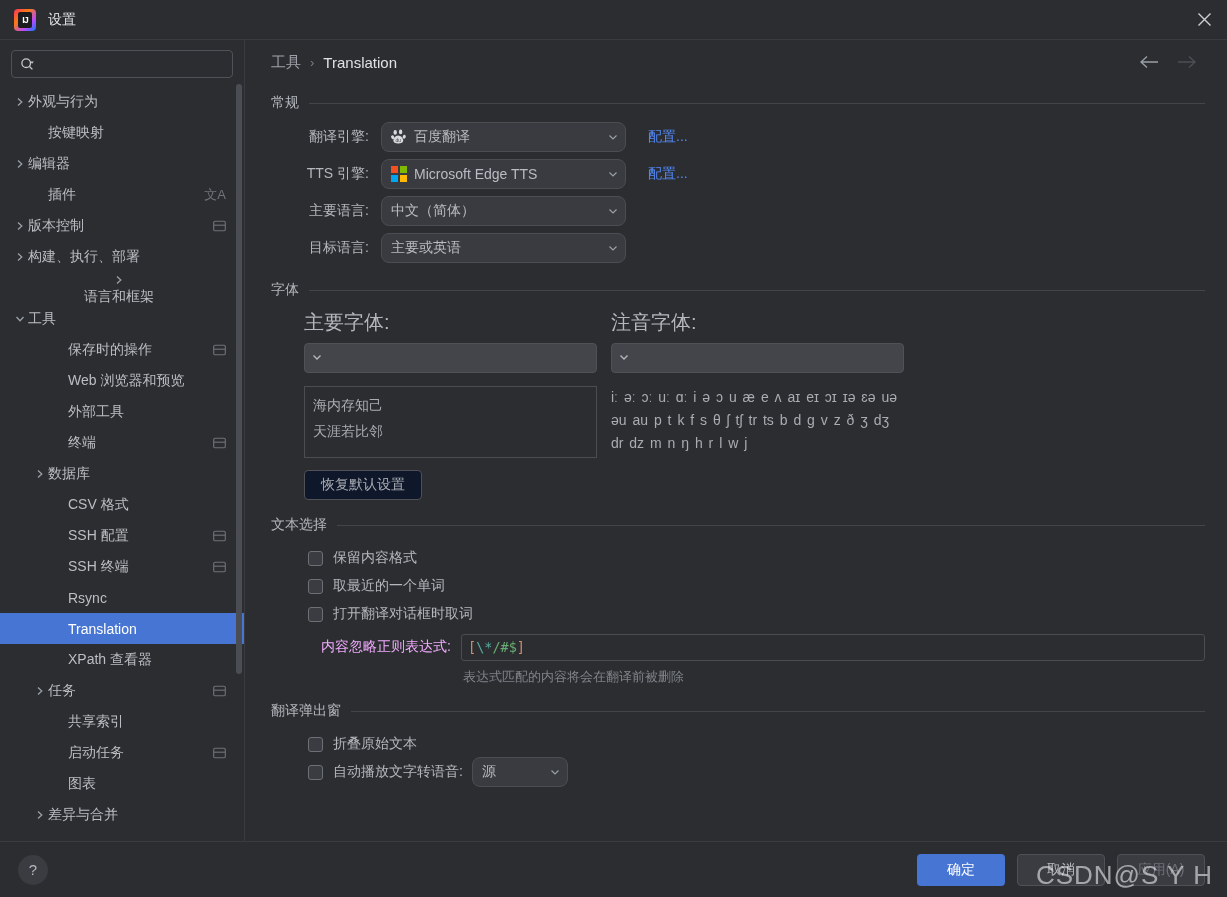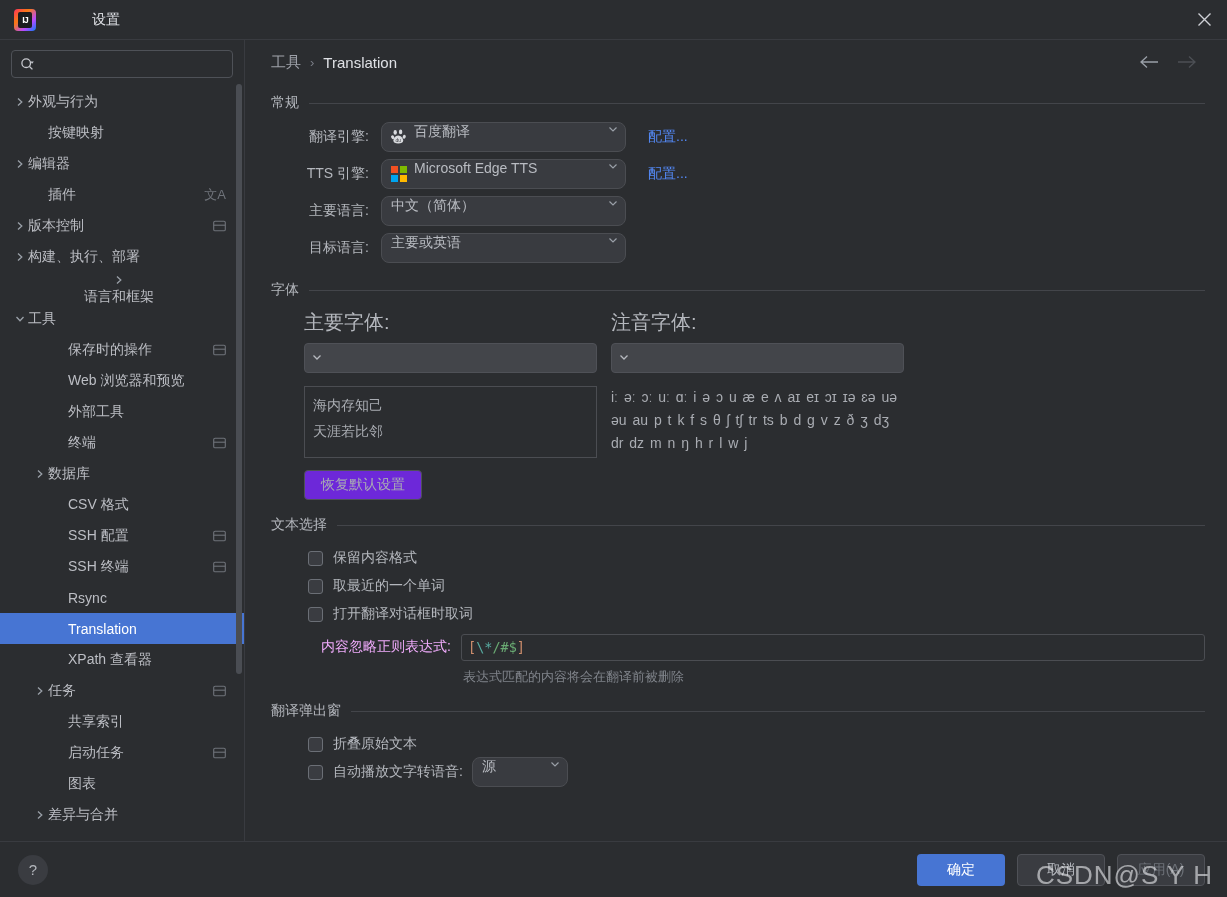--- a/index.html
+++ b/index.html
@@ -17,21 +17,20 @@
     background: #2b2d30;
     display: flex; flex-direction: column;
   }
 
   
   .titlebar {
     height: 39px; flex: 0 0 39px;
     background: #2b2d30;
     display: flex; align-items: center;
     position: relative;
-    gap: 44px;
   }
   .tb-logo {
     width: 22px; height: 22px; margin-left: 14px; margin-right: 12px;
     border-radius: 4px; position: relative; overflow: hidden;
     background: linear-gradient(135deg,#fe315d 0%, #f97a12 35%, #b74aff 70%, #087cfa 100%);
     flex: 0 0 22px;
   }
   .tb-logo .inner {
     position: absolute; left: 4px; top: 3px; right: 4px; bottom: 3px;
     background: #1b1c1f; border-radius: 2px;
@@ -150,21 +149,21 @@
 
   
   .row { display: flex; align-items: center; height: 30px; margin-bottom: 7px; }
   .row-label {
     width: 110px; flex: 0 0 110px; text-align: right;
     padding-right: 12px; font-size: 14px; color: #b4b7bd;
   }
   .combo {
     height: 30px; background: #393b40;
     border: 1px solid #4b4d52; border-radius: 8px;
-    display: flex; padding: 0 6px 0 9px;
+    display: flex; align-items: center; padding: 0 6px 0 9px;
     cursor: pointer; position: relative;
   }
   .combo .cval {
     font-size: 14px; color: #b9bcc2; flex: 1 1 auto;
     overflow: hidden; white-space: nowrap; text-overflow: ellipsis;
   }
   .combo .chev { margin-left: 8px; display: flex; color: #9aa0a8; }
   .combo.w245 { width: 245px; }
   .combo.w96  { width: 96px; }
   .cfg-link {
@@ -194,21 +193,21 @@
     line-height: 26px; overflow: hidden;
   }
   .phon {
     margin-top: 13px; width: 100%;
     font-size: 14px; color: #a9acb2; line-height: 23px;
     word-spacing: 2px;
   }
   .btn-default {
     margin-top: 12px;
     height: 30px; padding: 0 16px;
-    background: #6d28d9; border: 1px solid #4f5157; border-radius: 4px;
+    background: #0f172a; border: 1px solid #4f5157; border-radius: 4px;
     font-size: 14px; color: #a9acb2; cursor: pointer;
     display: inline-flex; align-items: center;
   }
 
   
   .cbrow { display: flex; align-items: center; height: 28px; padding-left: 37px; }
   .cb {
     width: 15px; height: 15px; flex: 0 0 15px;
     border: 1px solid #6b6f76; border-radius: 3px;
     background: #3a3c41; margin-right: 10px; cursor: pointer;

